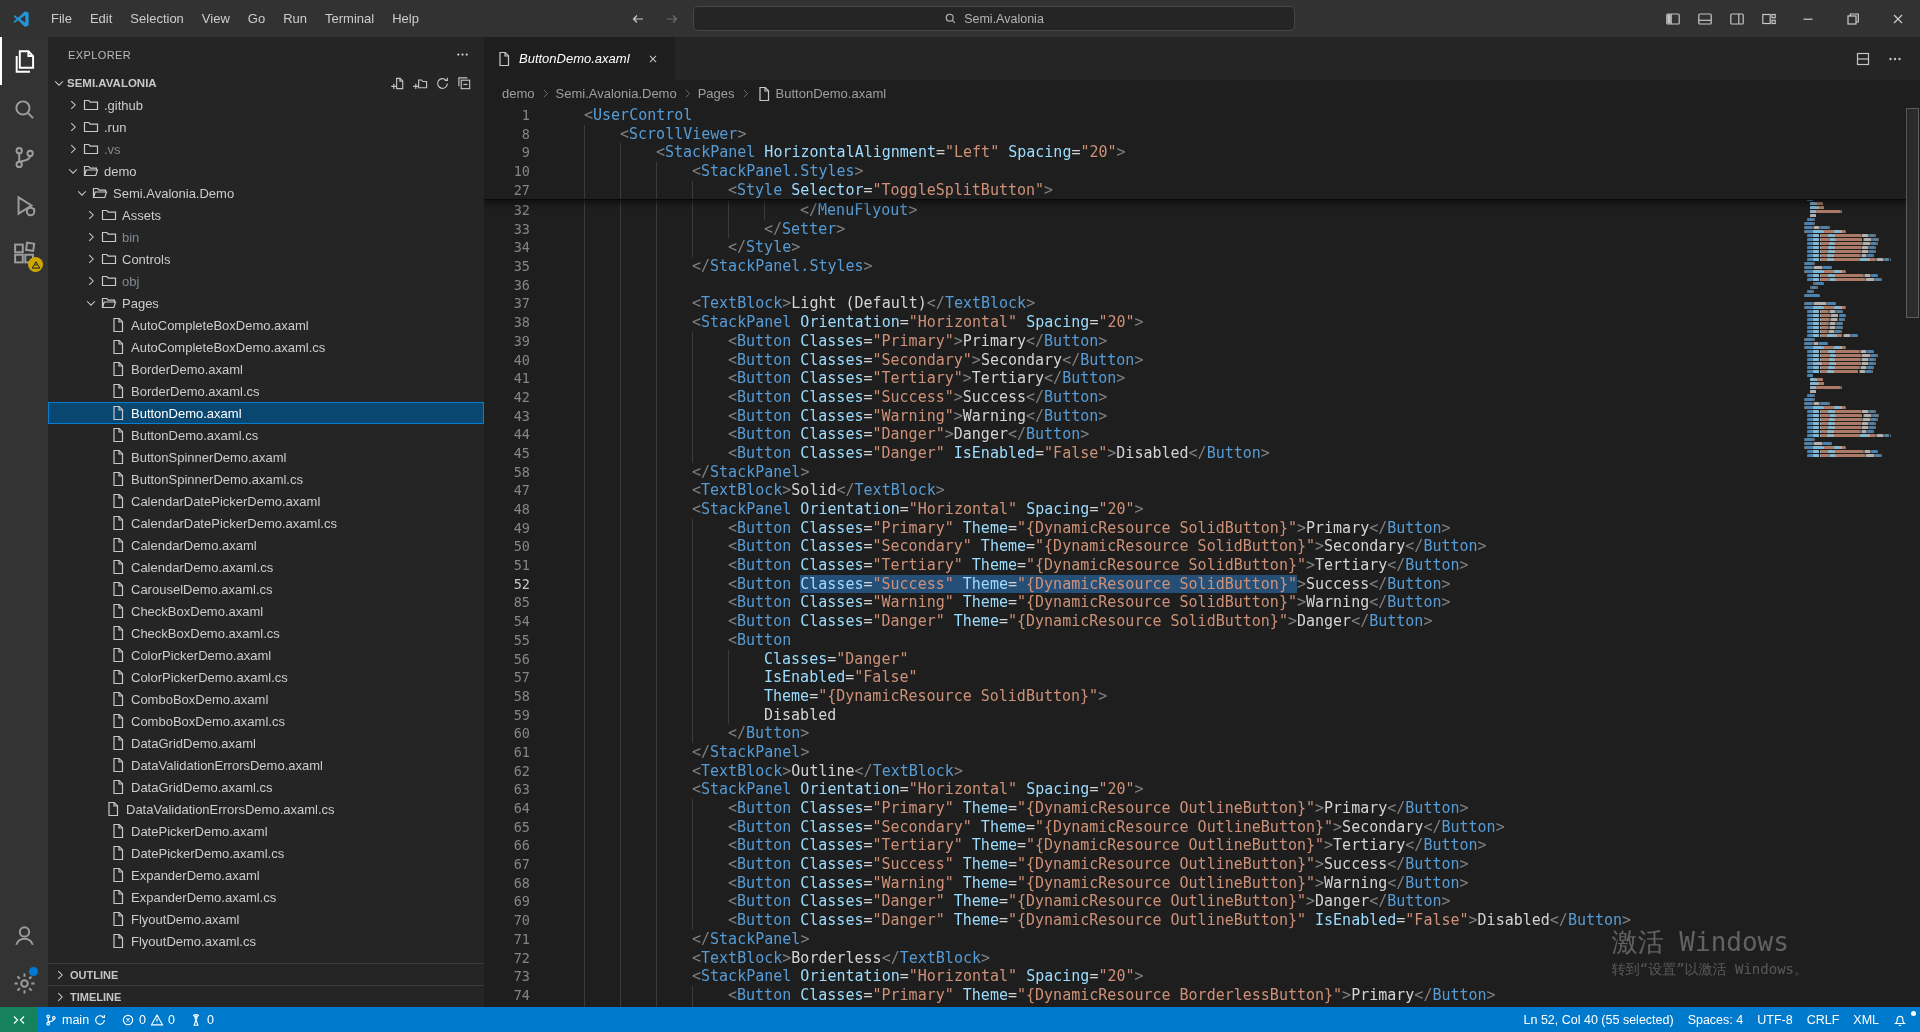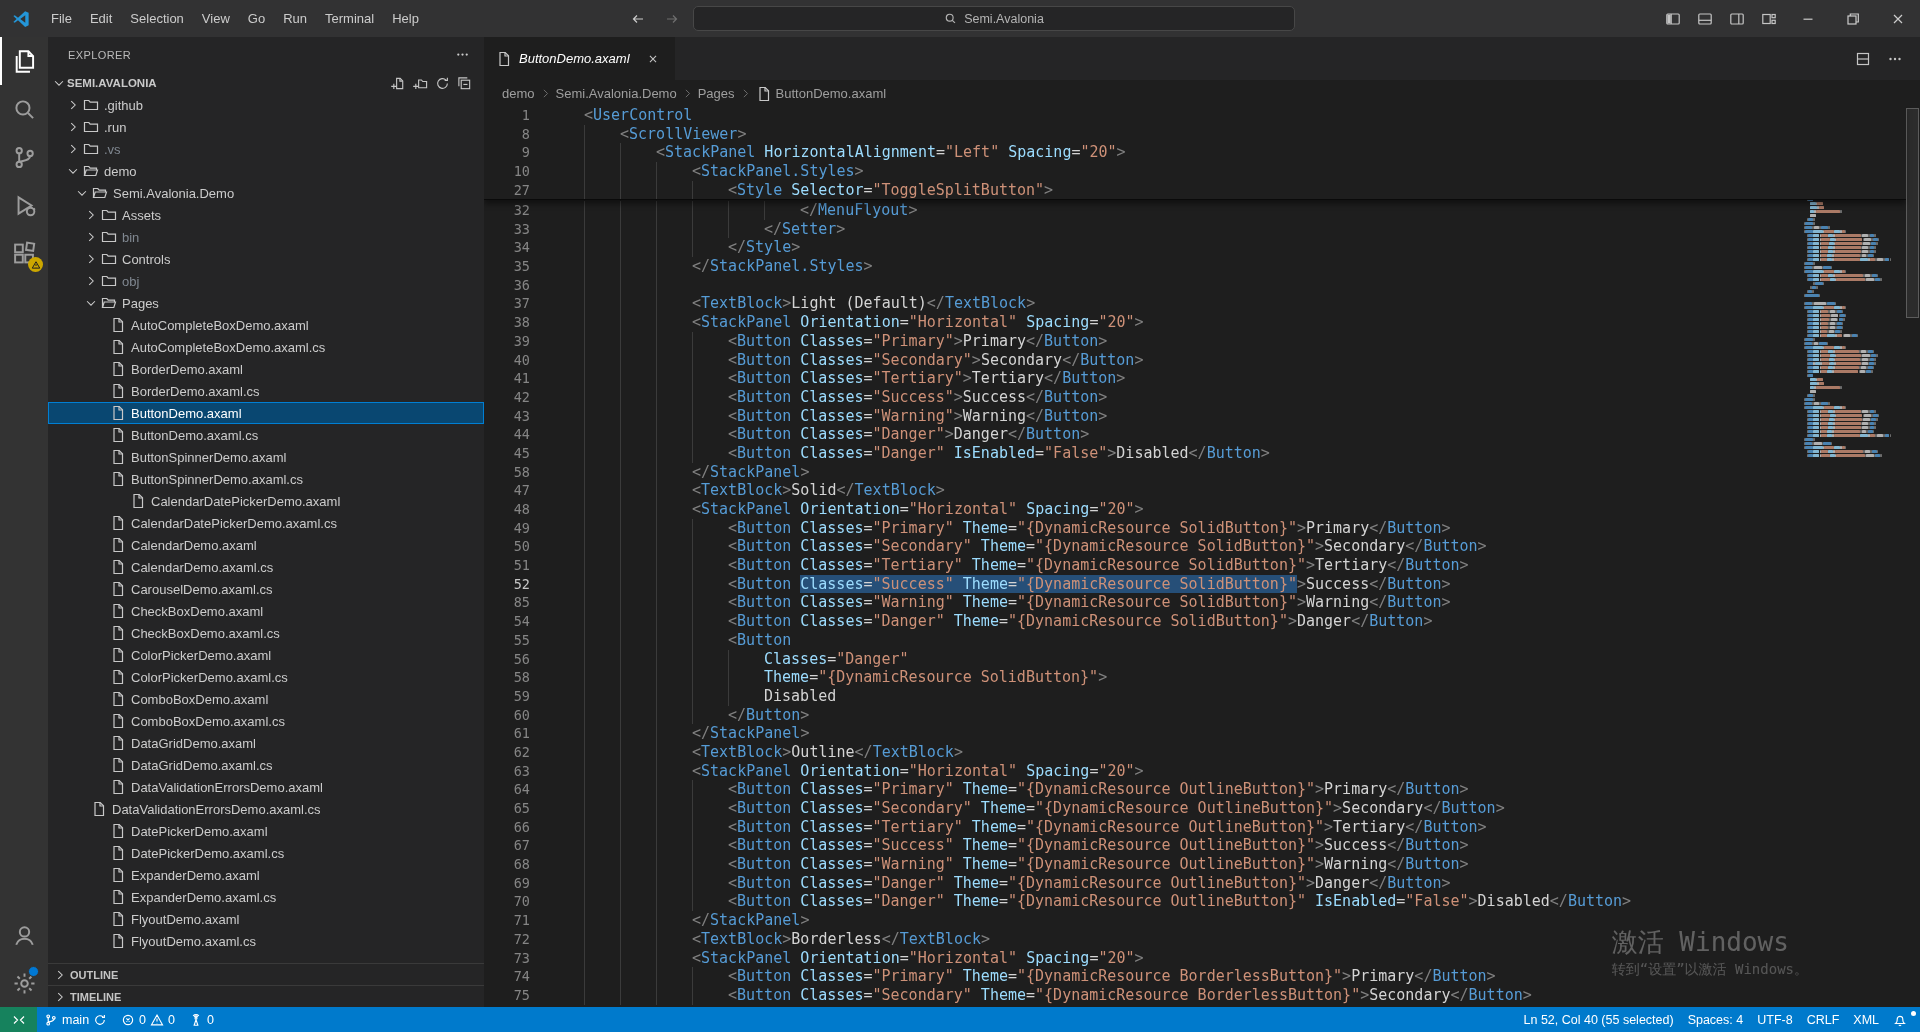--- a/index.html
+++ b/index.html
@@ -508,21 +508,21 @@
         <div class="trow" style="padding-left:44px">
           <span class="csp"></span>
           <span class="ficon">
             <svg class="ic" viewBox="0 0 16 16">
               <path d="M4 1.5h5.2l3.3 3.3v9.7H4z"></path>
               <path d="M9 1.5V5h3.5"></path>
             </svg>
           </span>
           <span class="tlabel">ButtonSpinnerDemo.axaml.cs</span>
         </div>
-        <div class="trow" style="padding-left:64px">
+        <div class="trow" style="padding-left:44px">
           <span class="csp"></span>
           <span class="ficon">
             <svg class="ic" viewBox="0 0 16 16">
               <path d="M4 1.5h5.2l3.3 3.3v9.7H4z"></path>
               <path d="M9 1.5V5h3.5"></path>
             </svg>
           </span>
           <span class="tlabel">CalendarDatePickerDemo.axaml</span>
         </div>
         <div class="trow" style="padding-left:44px">
@@ -636,33 +636,33 @@
           <span class="tlabel">DataGridDemo.axaml</span>
         </div>
         <div class="trow" style="padding-left:44px">
           <span class="csp"></span>
           <span class="ficon">
             <svg class="ic" viewBox="0 0 16 16">
               <path d="M4 1.5h5.2l3.3 3.3v9.7H4z"></path>
               <path d="M9 1.5V5h3.5"></path>
             </svg>
           </span>
+          <span class="tlabel">DataValidationErrorsDemo.axaml</span>
+        </div>
+        <div class="trow" style="padding-left:44px">
+          <span class="csp"></span>
+          <span class="ficon">
+            <svg class="ic" viewBox="0 0 16 16">
+              <path d="M4 1.5h5.2l3.3 3.3v9.7H4z"></path>
+              <path d="M9 1.5V5h3.5"></path>
+            </svg>
+          </span>
           <span class="tlabel">DataGridDemo.axaml.cs</span>
         </div>
-        <div class="trow" style="padding-left:44px">
-          <span class="csp"></span>
-          <span class="ficon">
-            <svg class="ic" viewBox="0 0 16 16">
-              <path d="M4 1.5h5.2l3.3 3.3v9.7H4z"></path>
-              <path d="M9 1.5V5h3.5"></path>
-            </svg>
-          </span>
-          <span class="tlabel">DataValidationErrorsDemo.axaml</span>
-        </div>
-        <div class="trow" style="padding-left:25px">
+        <div class="trow" style="padding-left:39px">
           <span class="csp"></span>
           <span class="ficon">
             <svg class="ic" viewBox="0 0 16 16">
               <path d="M4 1.5h5.2l3.3 3.3v9.7H4z"></path>
               <path d="M9 1.5V5h3.5"></path>
             </svg>
           </span>
           <span class="tlabel">DataValidationErrorsDemo.axaml.cs</span>
         </div>
         <div class="trow" style="padding-left:44px">
@@ -883,20 +883,23 @@
     <div class="ind" style="width:144px"></div><div class="ct"><span class="" style="color:#808080">&lt;</span><span class="" style="color:#569cd6">Button</span><span class="" style="color:#9cdcfe"> Classes</span><span class="" style="color:#d4d4d4">=</span><span class="" style="color:#ce9178">"Warning"</span><span class="" style="color:#9cdcfe"> Theme</span><span class="" style="color:#d4d4d4">=</span><span class="" style="color:#ce9178">"{DynamicResource SolidButton}"</span><span class="" style="color:#808080">&gt;</span><span class="" style="color:#d4d4d4">Warning</span><span class="" style="color:#808080">&lt;/</span><span class="" style="color:#569cd6">Button</span><span class="" style="color:#808080">&gt;</span></div></div>
           <div class="cl">
     <div class="ln">54</div><div class="fold"></div>
     <div class="ind" style="width:144px"></div><div class="ct"><span class="" style="color:#808080">&lt;</span><span class="" style="color:#569cd6">Button</span><span class="" style="color:#9cdcfe"> Classes</span><span class="" style="color:#d4d4d4">=</span><span class="" style="color:#ce9178">"Danger"</span><span class="" style="color:#9cdcfe"> Theme</span><span class="" style="color:#d4d4d4">=</span><span class="" style="color:#ce9178">"{DynamicResource SolidButton}"</span><span class="" style="color:#808080">&gt;</span><span class="" style="color:#d4d4d4">Danger</span><span class="" style="color:#808080">&lt;/</span><span class="" style="color:#569cd6">Button</span><span class="" style="color:#808080">&gt;</span></div></div>
           <div class="cl">
     <div class="ln">55</div><div class="fold"></div>
     <div class="ind" style="width:144px"></div><div class="ct"><span class="" style="color:#808080">&lt;</span><span class="" style="color:#569cd6">Button</span></div></div>
           <div class="cl">
     <div class="ln">56</div><div class="fold"></div>
     <div class="ind" style="width:180px"></div><div class="ct"><span class="" style="color:#9cdcfe">Classes</span><span class="" style="color:#d4d4d4">=</span><span class="" style="color:#ce9178">"Danger"</span></div></div>
+          <div class="cl">
+    <div class="ln">57</div><div class="fold"></div>
+    <div class="ind" style="width:180px"></div><div class="ct"><span class="" style="color:#9cdcfe">IsEnabled</span><span class="" style="color:#d4d4d4">=</span><span class="" style="color:#ce9178">"False"</span></div></div>
           <div class="cl">
     <div class="ln">58</div><div class="fold"></div>
     <div class="ind" style="width:180px"></div><div class="ct"><span class="" style="color:#9cdcfe">Theme</span><span class="" style="color:#d4d4d4">=</span><span class="" style="color:#ce9178">"{DynamicResource SolidButton}"</span><span class="" style="color:#808080">&gt;</span></div></div>
           <div class="cl">
     <div class="ln">59</div><div class="fold"></div>
     <div class="ind" style="width:180px"></div><div class="ct"><span class="" style="color:#d4d4d4">Disabled</span></div></div>
           <div class="cl">
     <div class="ln">60</div><div class="fold"></div>
     <div class="ind" style="width:144px"></div><div class="ct"><span class="" style="color:#808080">&lt;/</span><span class="" style="color:#569cd6">Button</span><span class="" style="color:#808080">&gt;</span></div></div>
           <div class="cl">

